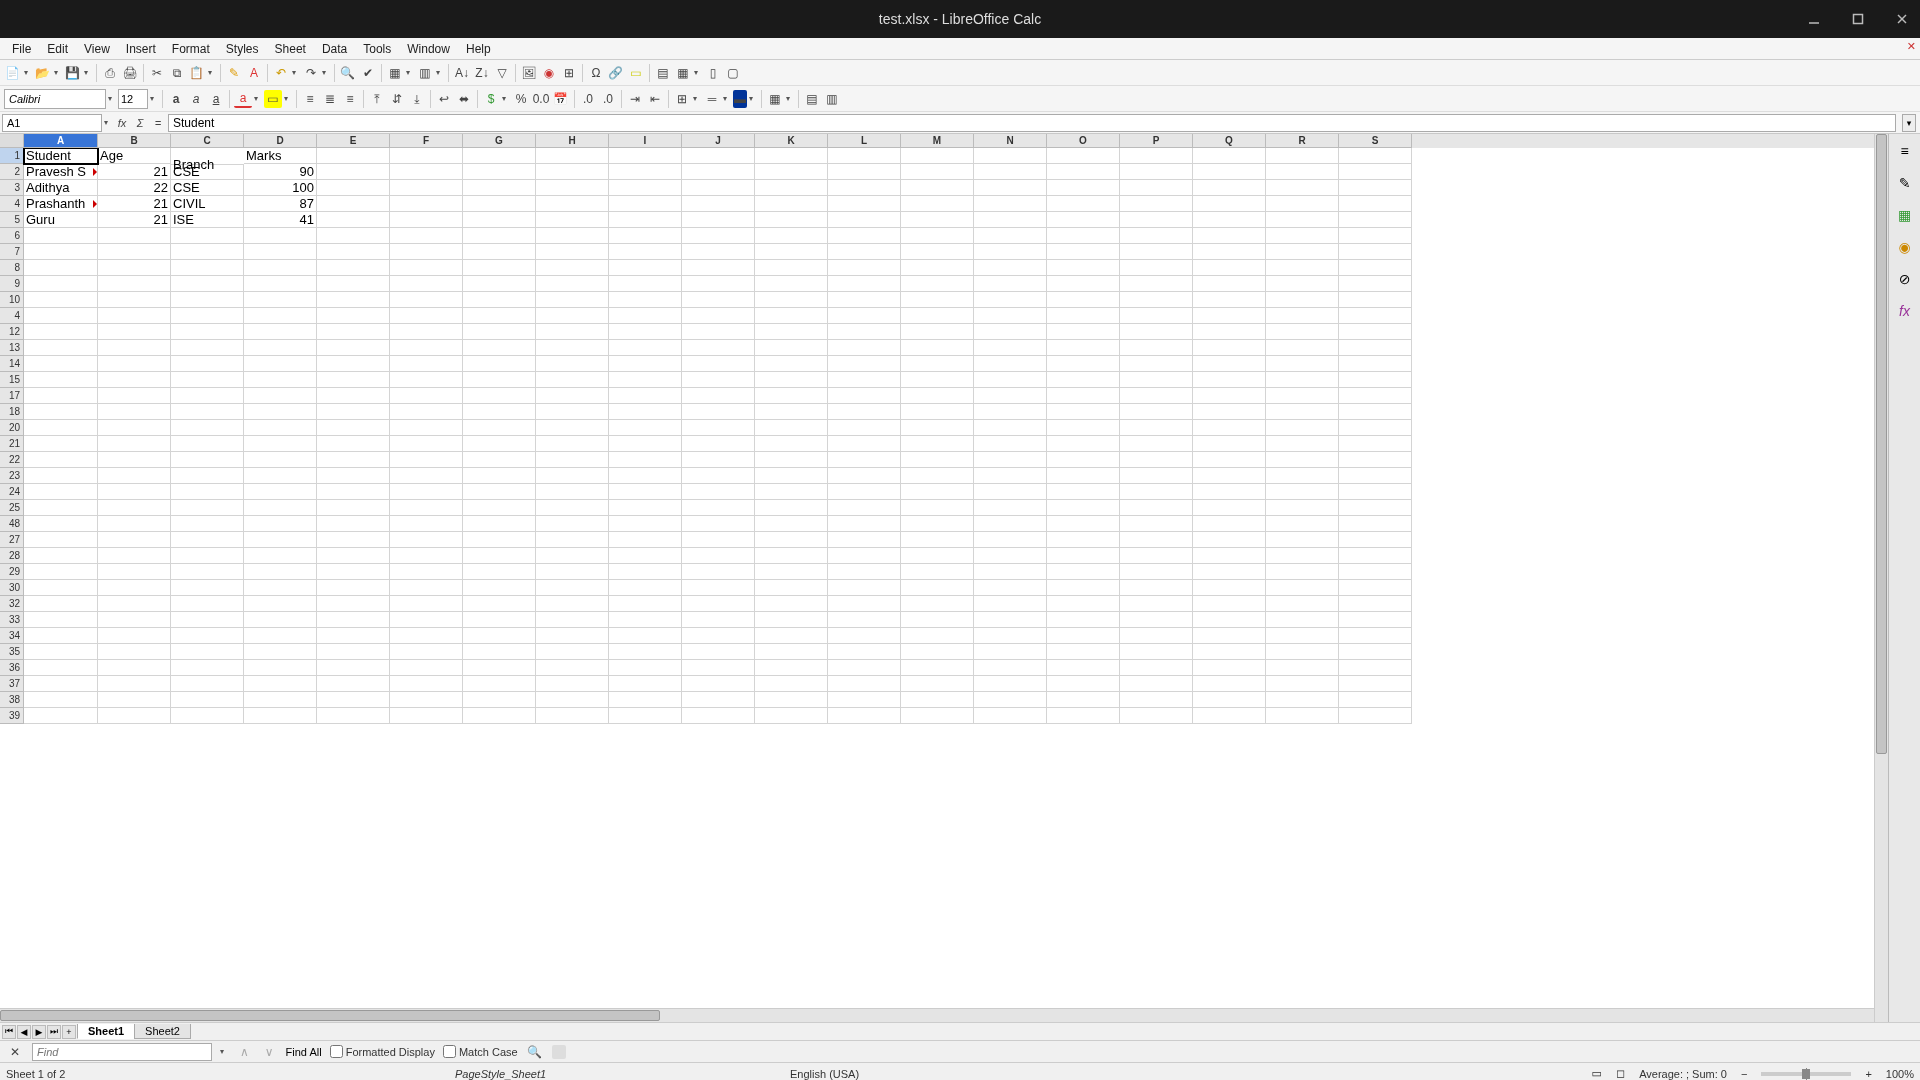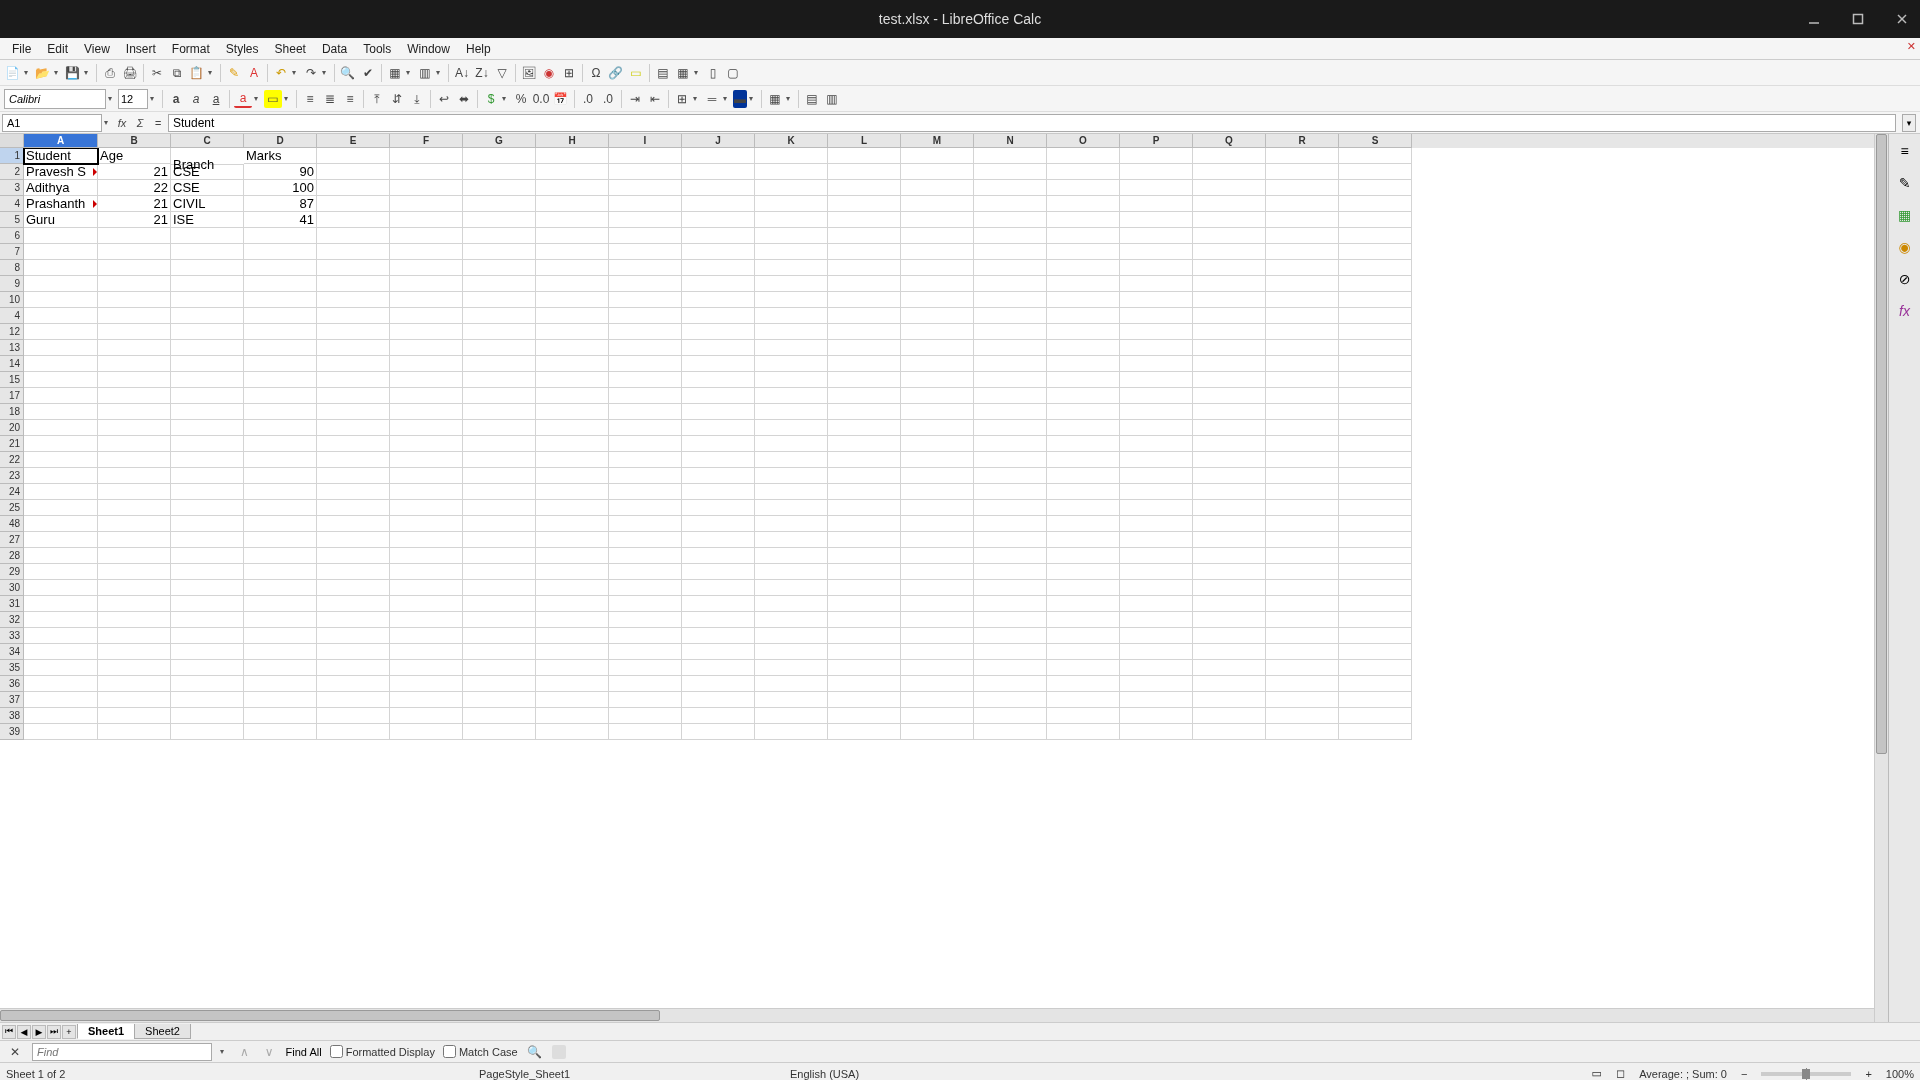--- a/index.html
+++ b/index.html
@@ -71,21 +71,21 @@
 .sheet-tab.active { background: #fff; font-weight: bold; border-bottom: 1px solid #fff; }
 
 
 .findbar { height: 22px; background: #f0f0f0; display: flex; align-items: center; padding: 0 6px; gap: 8px; font-size: 11px; border-top: 1px solid #ccc; }
 .findbar input[type="text"] { width: 180px; height: 18px; font-size: 11px; font-style: italic; color: #888; padding: 0 4px; border: 1px solid #aaa; }
 .findbar label { display: flex; align-items: center; gap: 3px; color: #333; }
 .findbar .nav-disabled { color: #aaa; font-size: 12px; padding: 0 4px; }
 
 
 .statusbar { height: 22px; background: #f0f0f0; display: flex; align-items: center; font-size: 11px; color: #333; border-top: 1px solid #ccc; padding: 0 6px; gap: 18px; }
-.statusbar .pagestyle { position: absolute; left: 479px; }
+.statusbar .pagestyle { position: absolute; left: 455px; font-style: italic; }
 .statusbar .lang { position: absolute; left: 790px; }
 .statusbar .right-group { margin-left: auto; display: flex; align-items: center; gap: 14px; }
 .zoom-slider { width: 90px; height: 4px; background: #ccc; position: relative; }
 .zoom-slider::before { content: ""; position: absolute; left: 50%; top: -4px; width: 1px; height: 12px; background: #888; }
 .zoom-thumb { position: absolute; left: 50%; top: -3px; width: 8px; height: 10px; background: #888; transform: translateX(-4px); }
 
 svg.icon { width: 14px; height: 14px; }
 </style>
 </head>
 <body>
@@ -881,42 +881,20 @@
           <div class="cell" style="width: 73px;"></div>
           <div class="cell" style="width: 73px;"></div>
           <div class="cell" style="width: 73px;"></div>
           <div class="cell" style="width: 73px;"></div>
           <div class="cell" style="width: 73px;"></div>
           <div class="cell" style="width: 73px;"></div>
           <div class="cell" style="width: 73px;"></div>
           <div class="cell" style="width: 73px;"></div>
         </div>
         <div class="row">
-          <div class="rowhdr">31</div>
-          <div class="cell" style="width: 74px;"></div>
-          <div class="cell" style="width: 73px;"></div>
-          <div class="cell" style="width: 73px;"></div>
-          <div class="cell" style="width: 73px;"></div>
-          <div class="cell" style="width: 73px;"></div>
-          <div class="cell" style="width: 73px;"></div>
-          <div class="cell" style="width: 73px;"></div>
-          <div class="cell" style="width: 73px;"></div>
-          <div class="cell" style="width: 73px;"></div>
-          <div class="cell" style="width: 73px;"></div>
-          <div class="cell" style="width: 73px;"></div>
-          <div class="cell" style="width: 73px;"></div>
-          <div class="cell" style="width: 73px;"></div>
-          <div class="cell" style="width: 73px;"></div>
-          <div class="cell" style="width: 73px;"></div>
-          <div class="cell" style="width: 73px;"></div>
-          <div class="cell" style="width: 73px;"></div>
-          <div class="cell" style="width: 73px;"></div>
-          <div class="cell" style="width: 73px;"></div>
-        </div>
-        <div class="row">
           <div class="rowhdr">32</div>
           <div class="cell" style="width: 74px;"></div>
           <div class="cell" style="width: 73px;"></div>
           <div class="cell" style="width: 73px;"></div>
           <div class="cell" style="width: 73px;"></div>
           <div class="cell" style="width: 73px;"></div>
           <div class="cell" style="width: 73px;"></div>
           <div class="cell" style="width: 73px;"></div>
           <div class="cell" style="width: 73px;"></div>
           <div class="cell" style="width: 73px;"></div>

